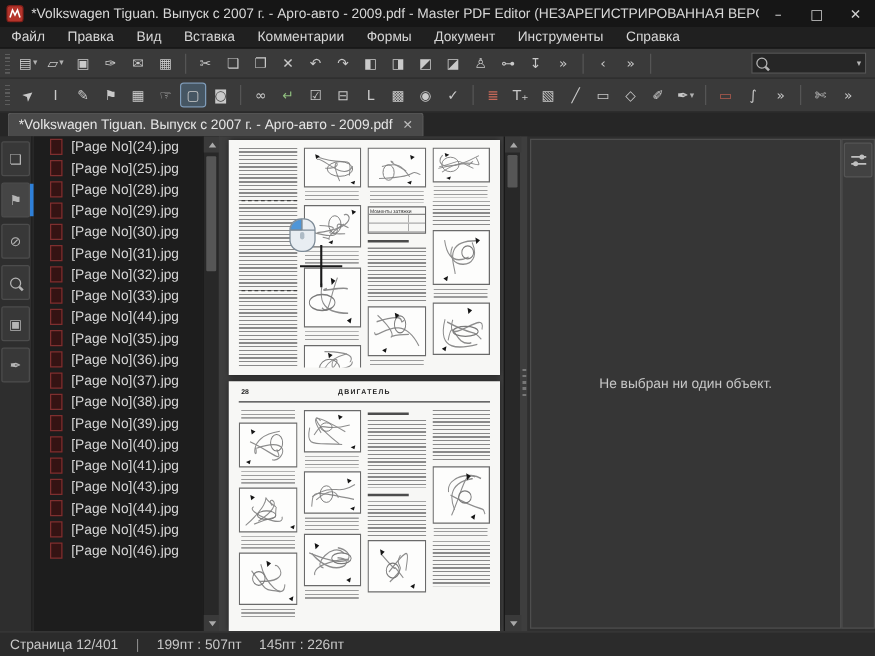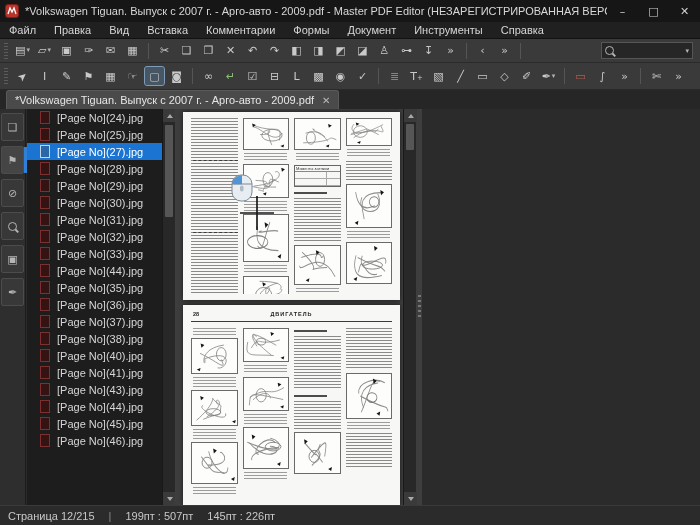--- a/index.html
+++ b/index.html
@@ -348,24 +348,20 @@
 
   <div id="bmpanel">
       <div class="bm-row">
         <span class="bm-ico"></span>
         <span>[Page No](24).jpg</span>
       </div>
       <div class="bm-row">
         <span class="bm-ico"></span>
         <span>[Page No](25).jpg</span>
       </div>
-      <div class="bm-row selected">
-        <span class="bm-ico"></span>
-        <span>[Page No](27).jpg</span>
-      </div>
       <div class="bm-row">
         <span class="bm-ico"></span>
         <span>[Page No](28).jpg</span>
       </div>
       <div class="bm-row">
         <span class="bm-ico"></span>
         <span>[Page No](29).jpg</span>
       </div>
       <div class="bm-row">
         <span class="bm-ico"></span>
@@ -395,20 +391,24 @@
         <span class="bm-ico"></span>
         <span>[Page No](36).jpg</span>
       </div>
       <div class="bm-row">
         <span class="bm-ico"></span>
         <span>[Page No](37).jpg</span>
       </div>
       <div class="bm-row">
         <span class="bm-ico"></span>
         <span>[Page No](38).jpg</span>
+      </div>
+      <div class="bm-row">
+        <span class="bm-ico"></span>
+        <span>[Page No](39).jpg</span>
       </div>
       <div class="bm-row">
         <span class="bm-ico"></span>
         <span>[Page No](40).jpg</span>
       </div>
       <div class="bm-row">
         <span class="bm-ico"></span>
         <span>[Page No](41).jpg</span>
       </div>
       <div class="bm-row">
@@ -662,20 +662,35 @@
           <span class="tri-up"></span>
         </div>
       <div class="sthumb" style="top:15px;height:26px;"></div>
       <div class="sbtn down">
           <span class="tri-down"></span>
         </div>
     </div>
     <div class="grip-dots"></div>
   </div>
 
+  <div id="objpanel">
+    <div id="objmain">
+      <span id="obj-empty-text">Не выбран ни один объект.</span>
+    </div>
+    <div id="objstrip">
+      <div id="props-toggle">
+        <svg width="14" height="14" viewBox="0 0 14 14">
+          <line x1="1" y1="4.5" x2="13" y2="4.5" stroke="#c0c0c0" stroke-width="1.4"></line>
+          <circle cx="9.5" cy="4.5" r="2" fill="#c0c0c0"></circle>
+          <line x1="1" y1="10" x2="13" y2="10" stroke="#c0c0c0" stroke-width="1.4"></line>
+          <circle cx="4.5" cy="10" r="2" fill="#c0c0c0"></circle>
+        </svg>
+      </div>
+    </div>
+  </div>
 </div>
 
 <div id="statusbar">
-  <span id="status-page">Страница 12/215</span>
+  <span id="status-page">Страница 12/401</span>
   <span id="status-sep">|</span>
   <span id="status-coord1">199пт : 507пт</span>
   <span id="status-coord2">145пт : 226пт</span>
 </div>
 
 </body></html>

